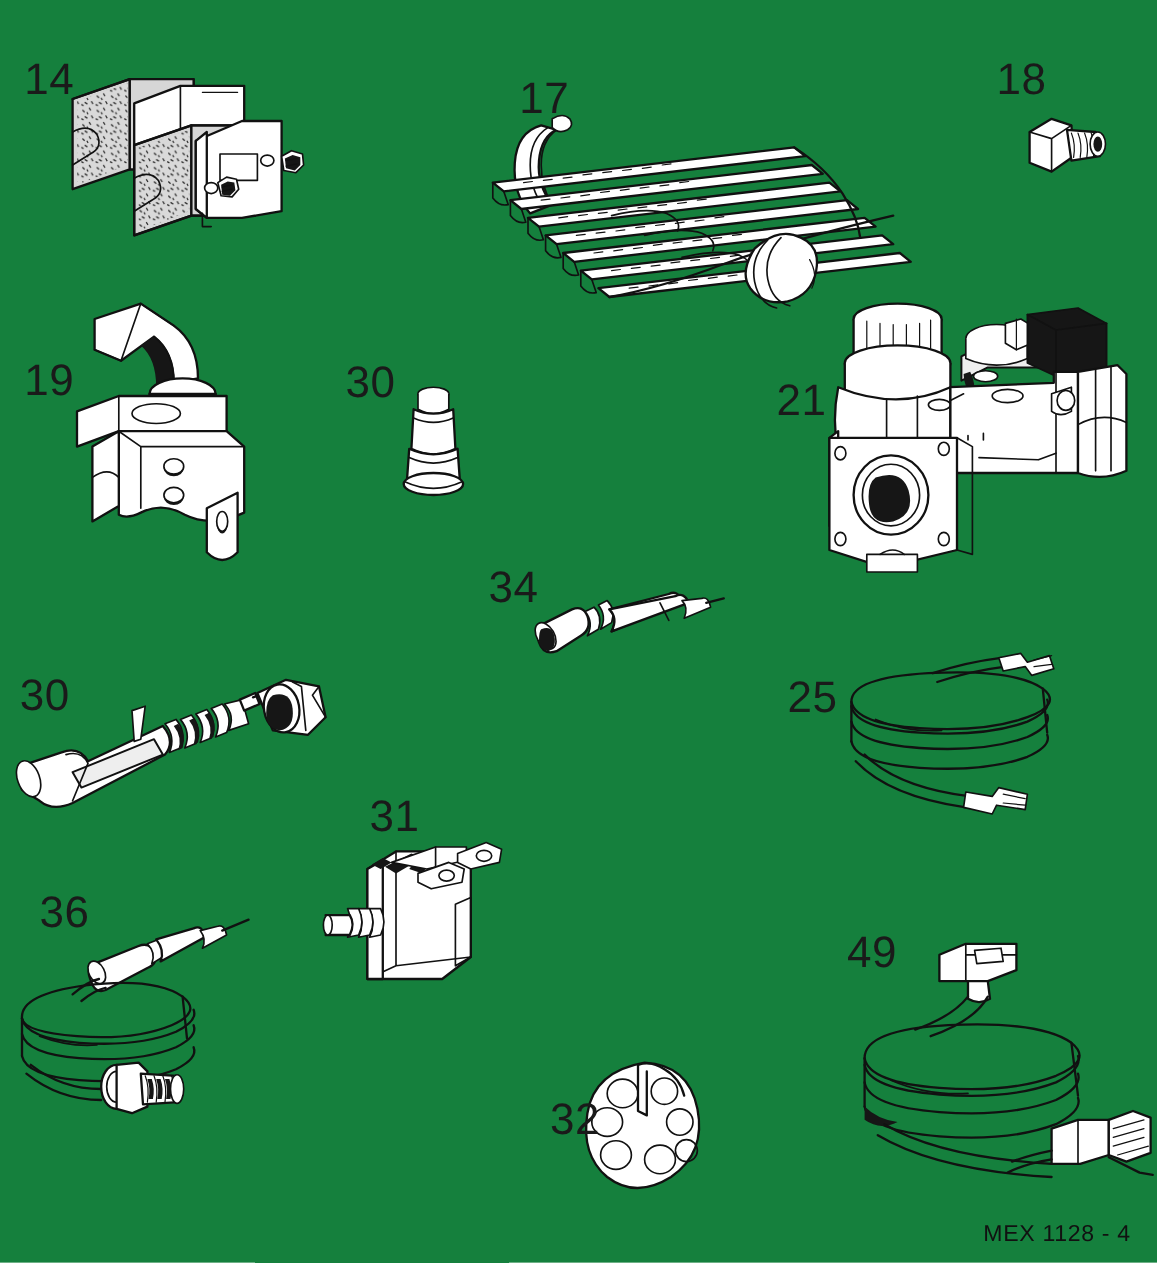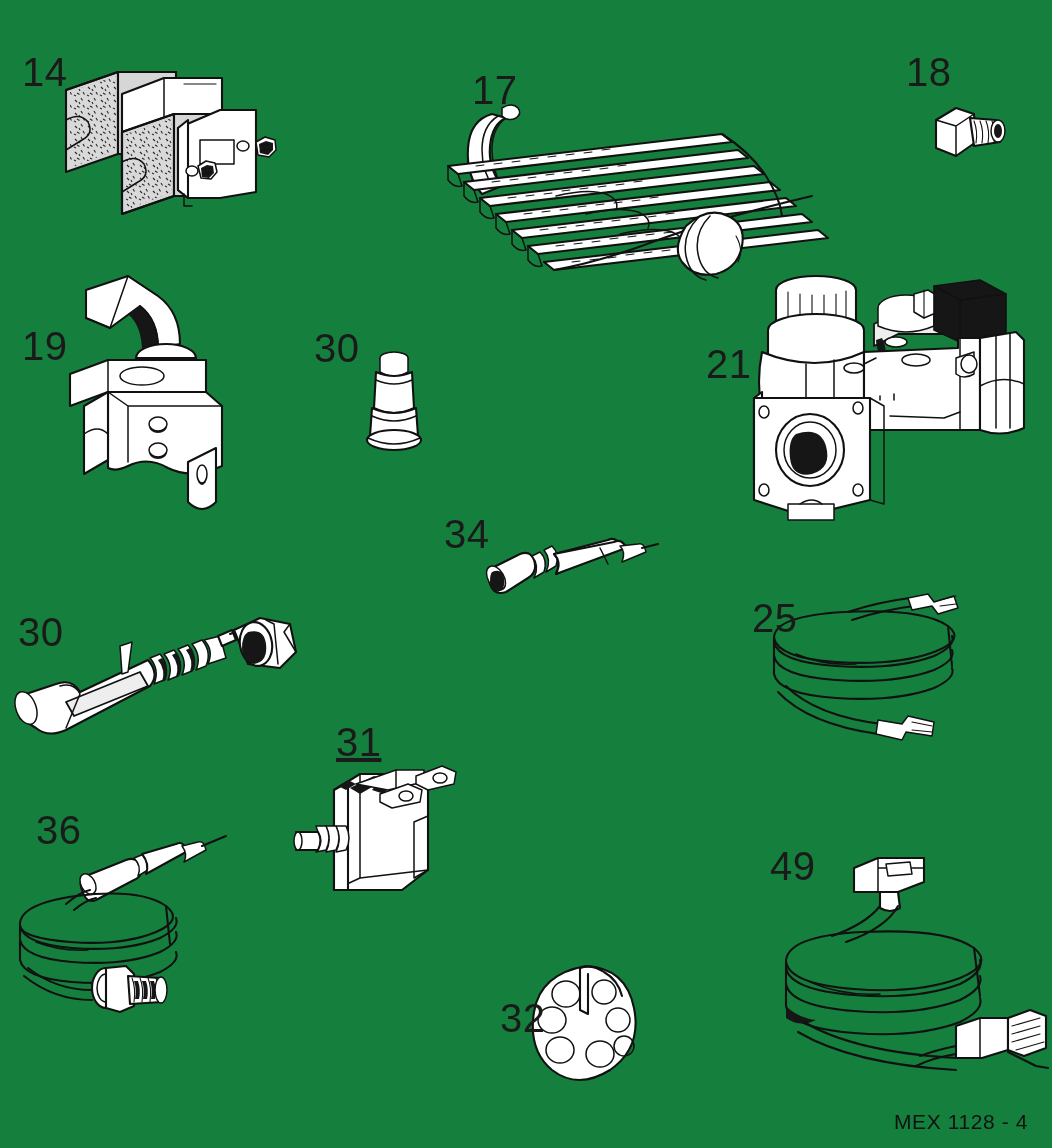--- a/index.html
+++ b/index.html
@@ -564,21 +564,21 @@
   </div>
 
   <div class="callout" style="left:22px;  top:52px;">14</div>
   <div class="callout" style="left:472px; top:70px;">17</div>
   <div class="callout" style="left:906px; top:52px;">18</div>
   <div class="callout" style="left:22px;  top:290px;margin-top:36px;">19</div>
   <div class="callout" style="left:314px; top:328px;">30</div>
   <div class="callout" style="left:706px; top:344px;">21</div>
   <div class="callout" style="left:18px;  top:612px;">30</div>
   <div class="callout" style="left:444px; top:514px;">34</div>
-  <div class="callout" style="left:716px; top:598px;margin-left:36px;">25</div>
+  <div class="callout" style="left:716px; top:614px;">25</div>
   <div class="callout" style="left:36px;  top:810px;">36</div>
-  <div class="callout" style="left:336px; top:722px;text-decoration:underline;">31</div>
+  <div class="callout" style="left:336px; top:722px;">31</div>
   <div class="callout" style="left:500px; top:998px;">32</div>
   <div class="callout" style="left:770px; top:846px;">49</div>
 
   <div class="footer-code">MEX 1128 - 4</div>
 
 </div>
 
 </body></html>

